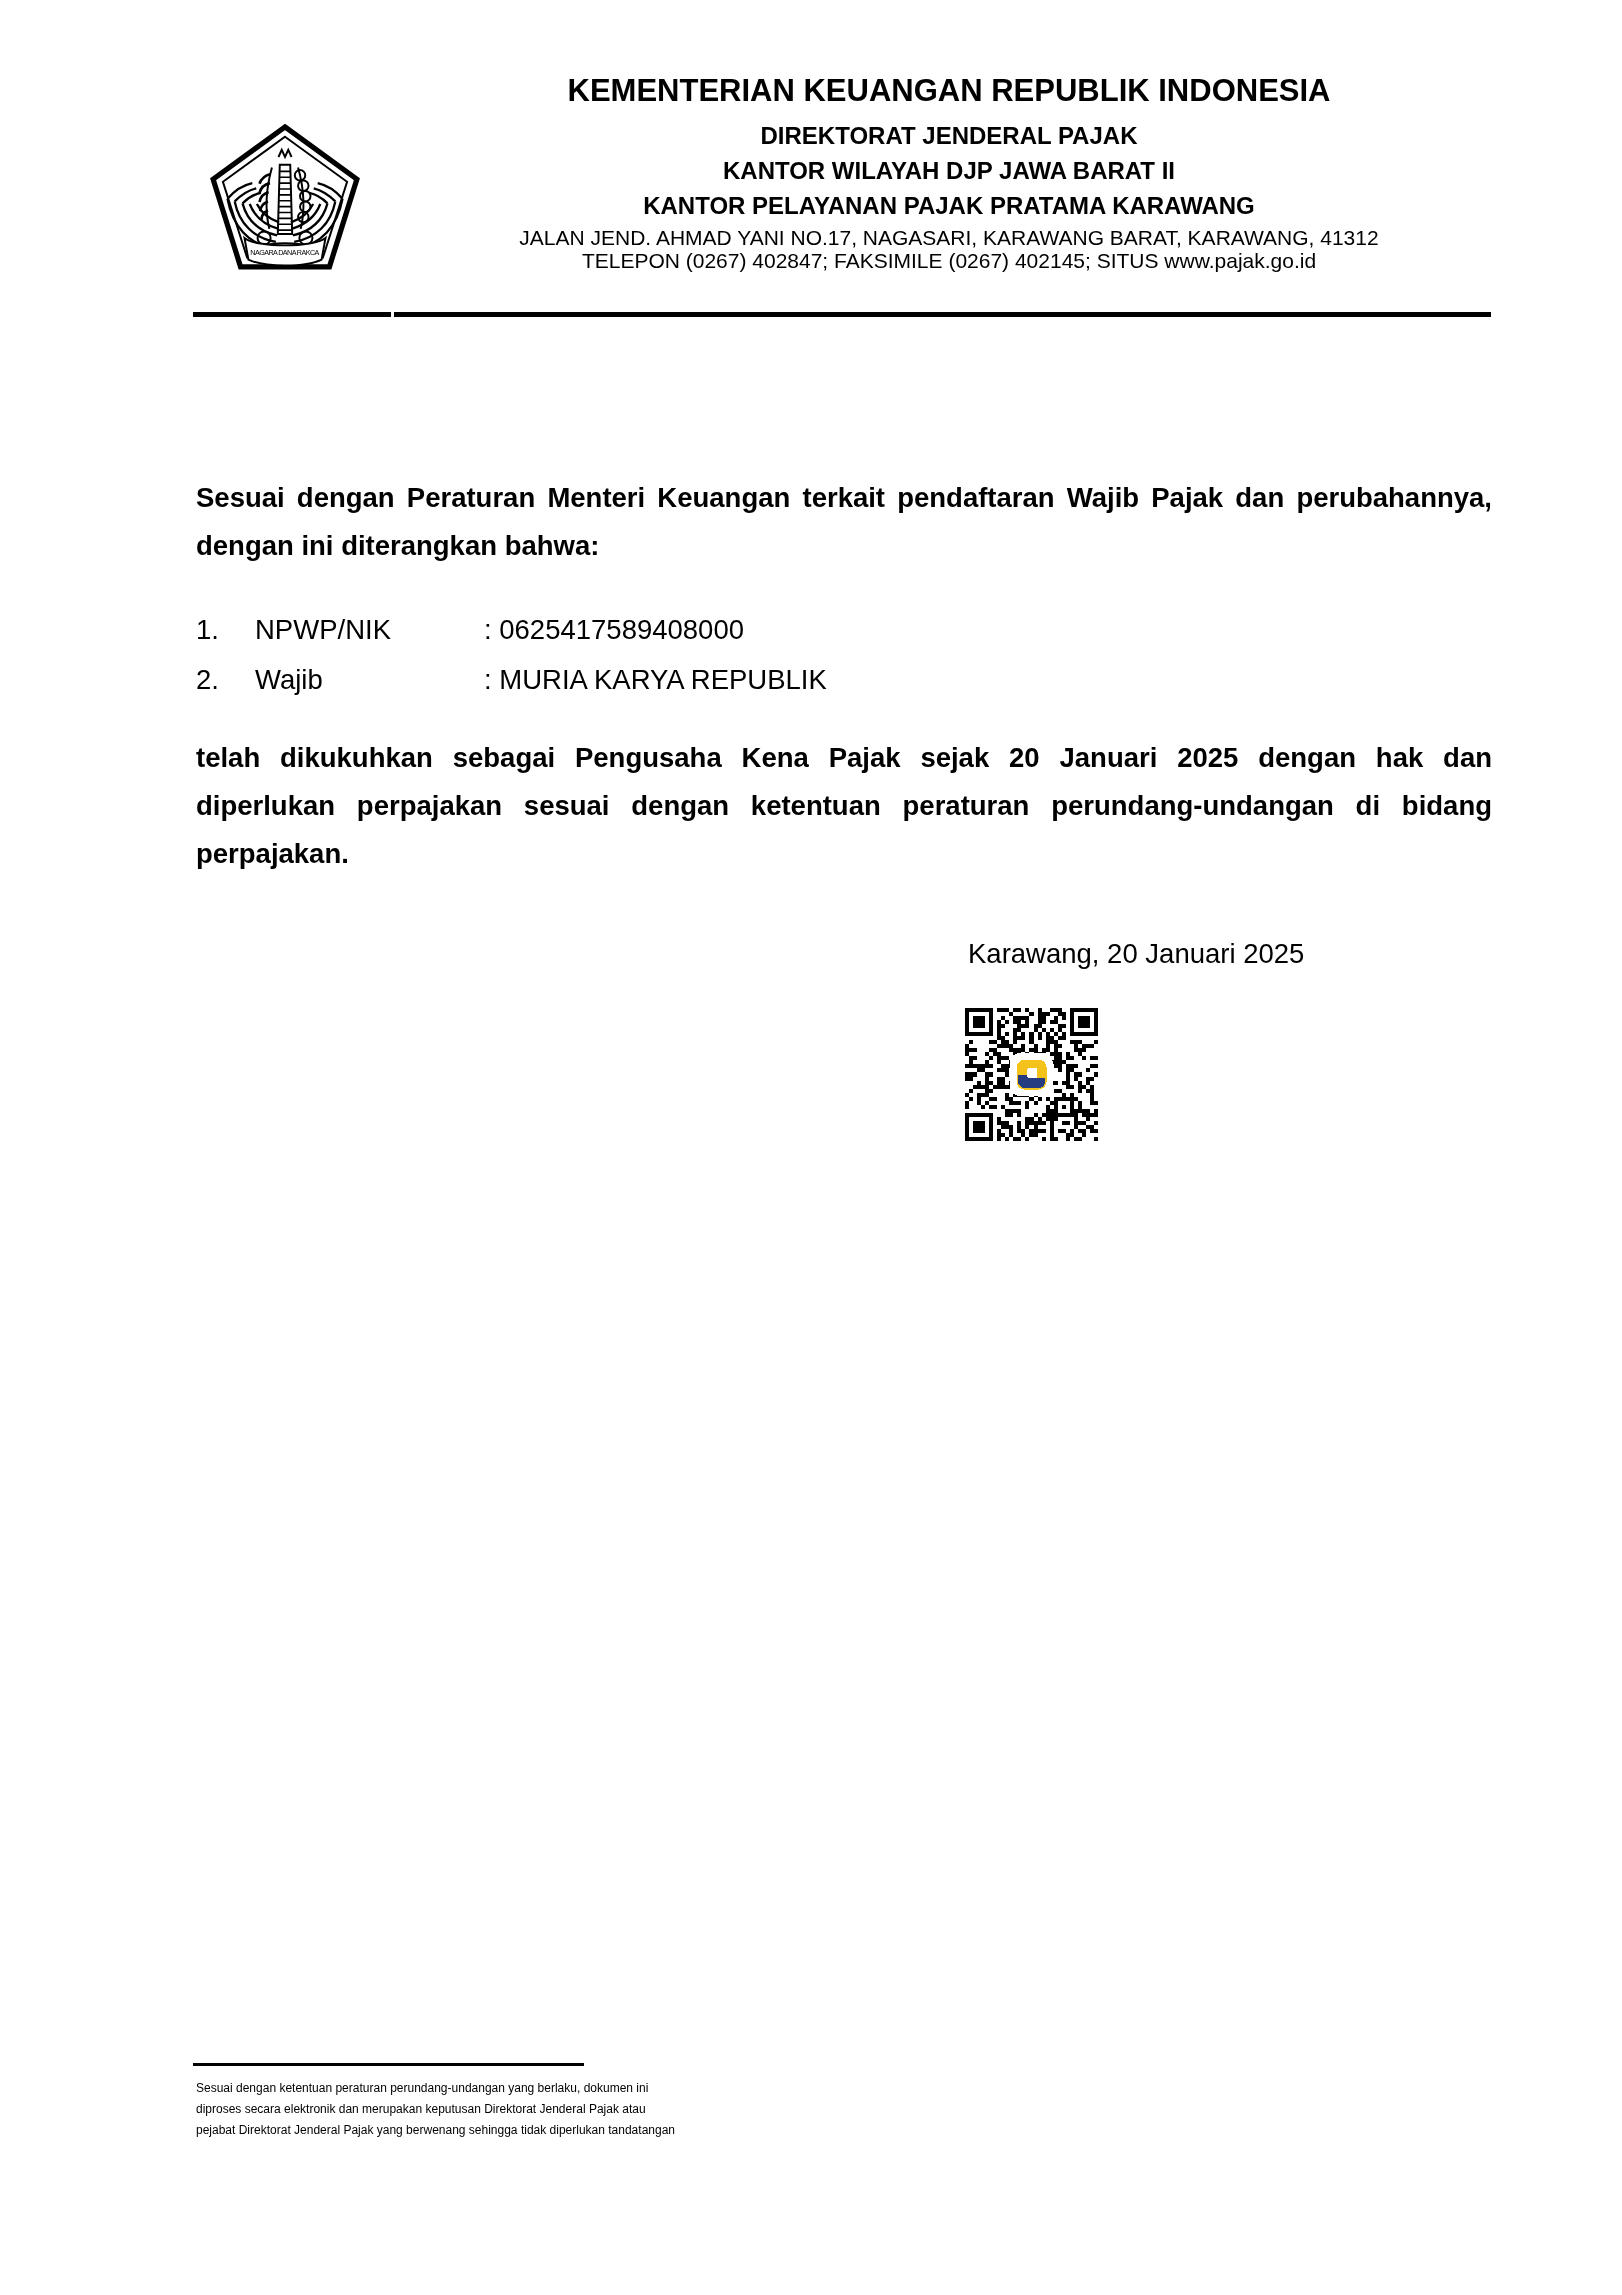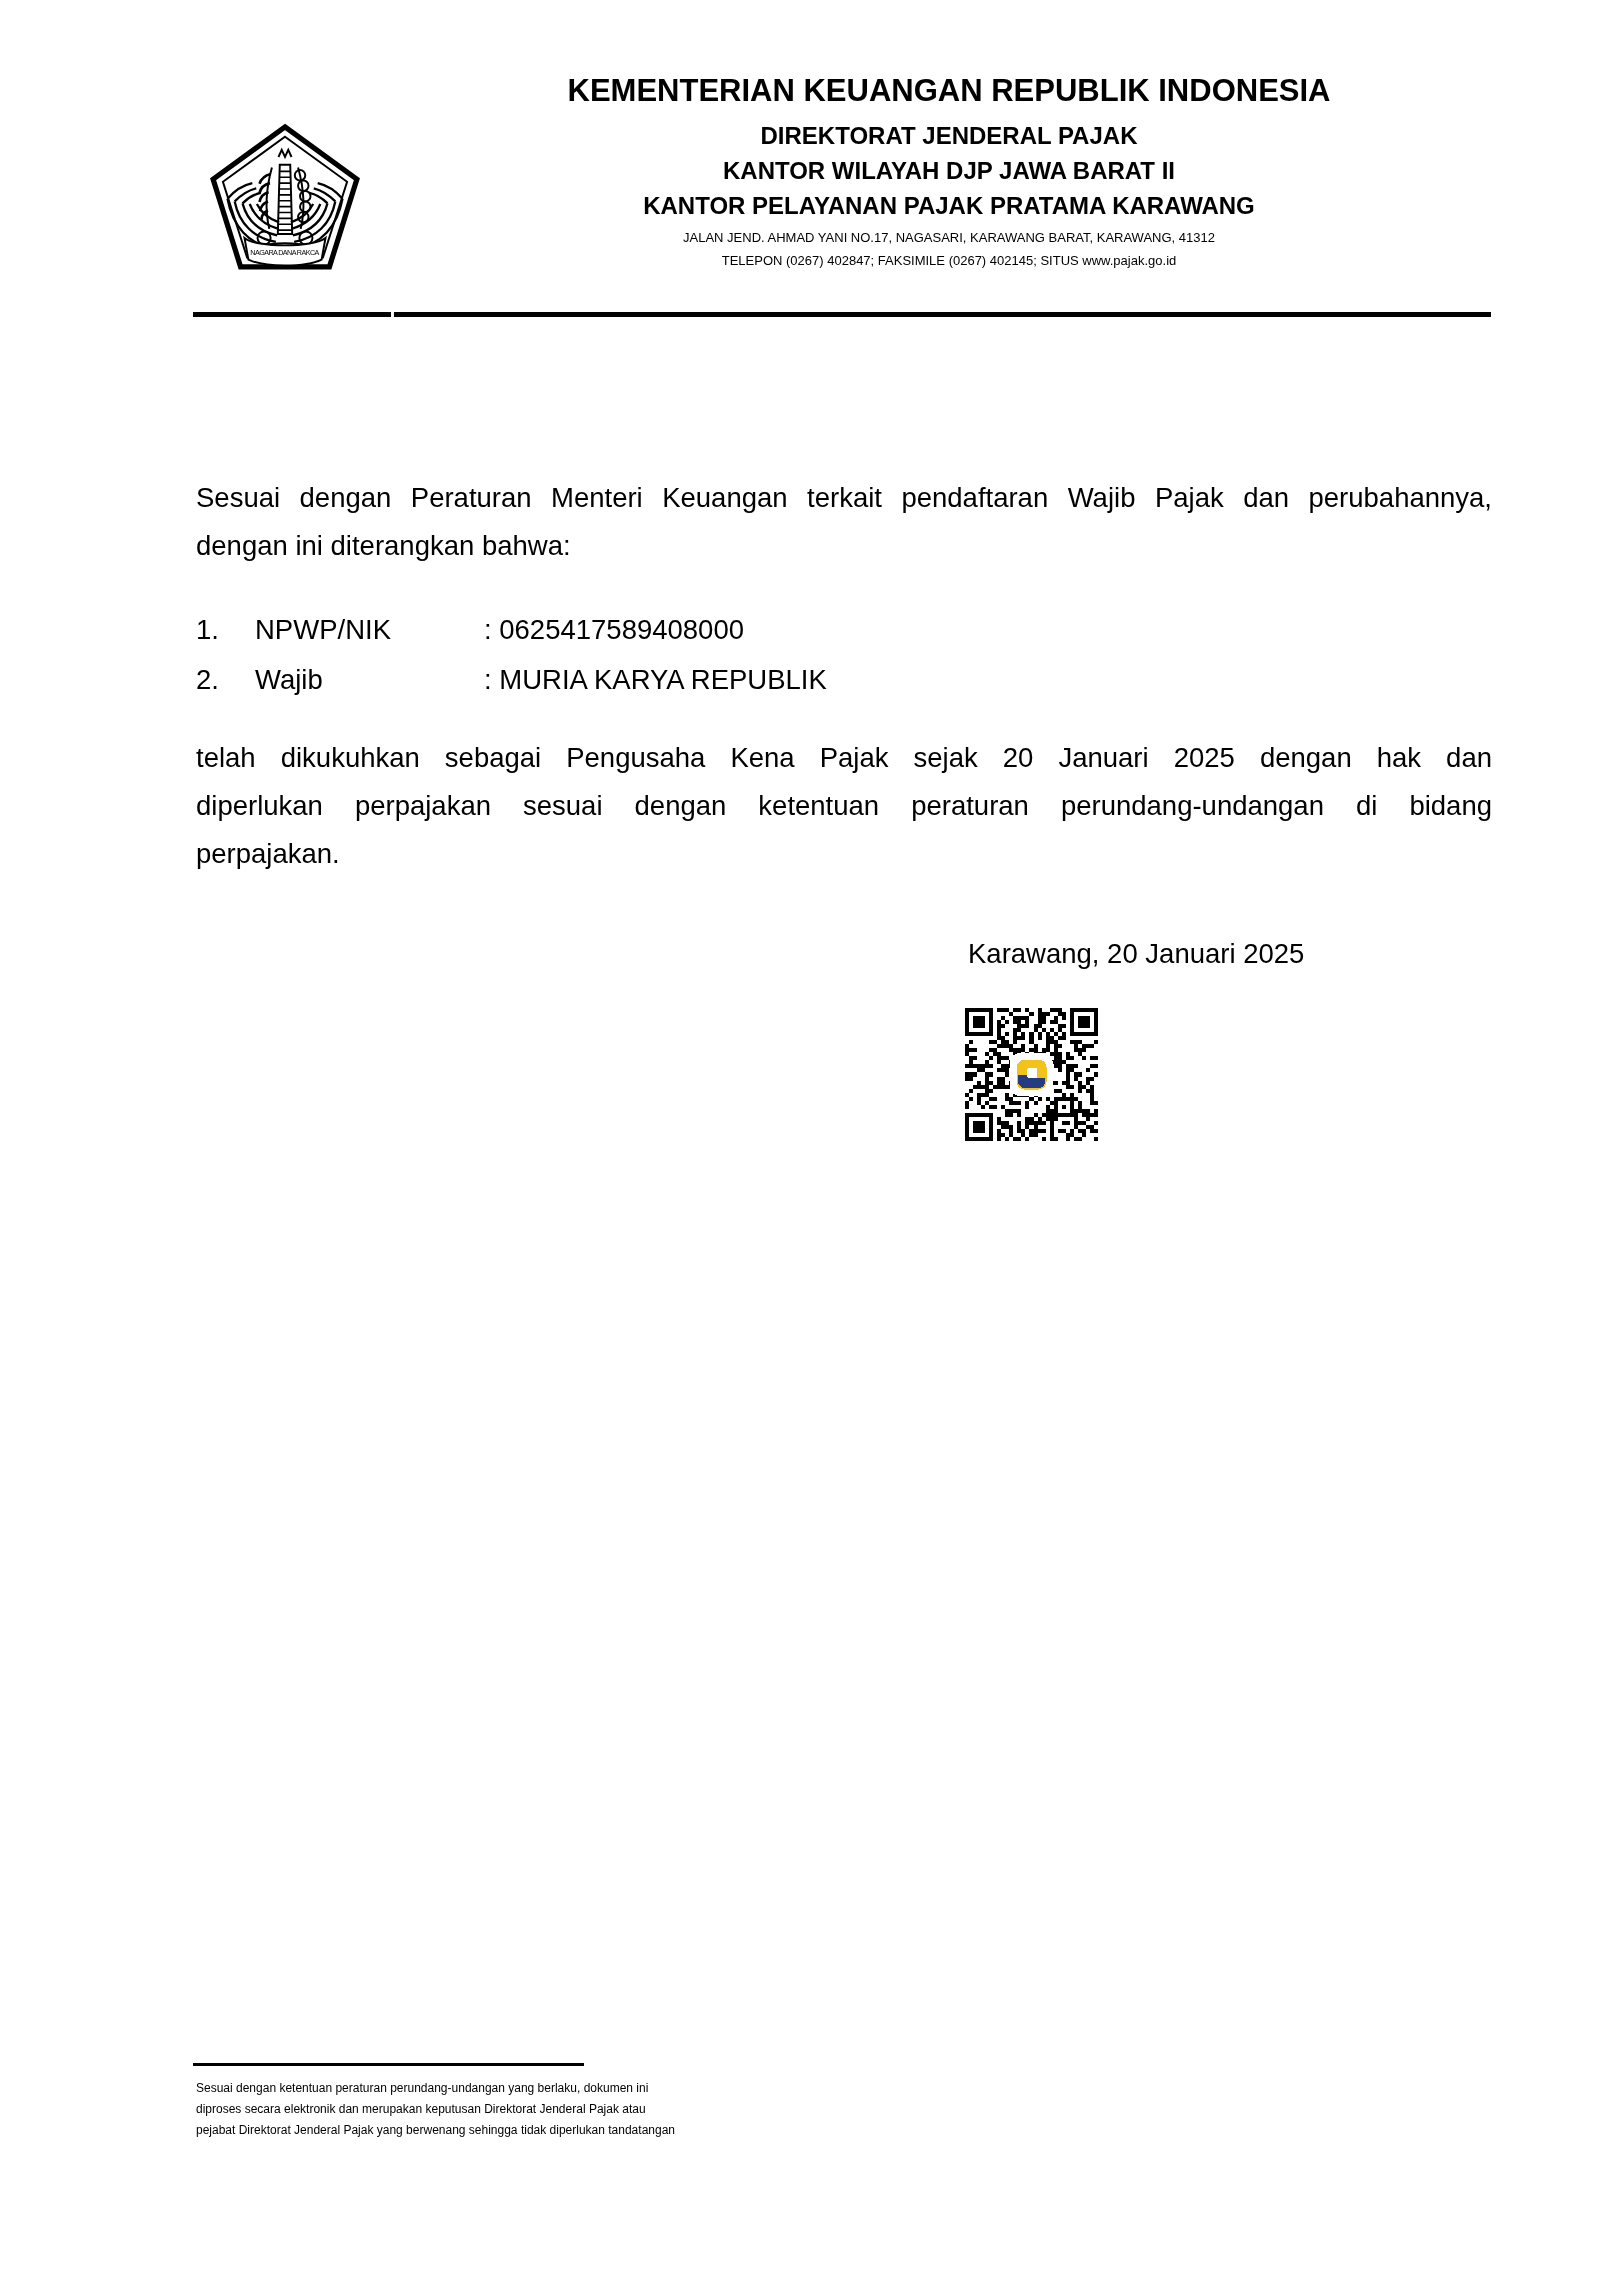--- a/index.html
+++ b/index.html
@@ -12,29 +12,29 @@
     font-family:"Liberation Sans", sans-serif;
     overflow:hidden;
   }
   
   .kemenkeu-logo { position:absolute; left:209px; top:123px; width:152px; height:149px; }
   .lh-text { position:absolute; left:406px; top:72px; width:1086px; text-align:center; }
   .lh1 { font-weight:bold; font-size:31px; line-height:37px; white-space:nowrap; }
   .lh2-group { margin-top:9.2px; }
   .lh2 { font-weight:bold; font-size:24px; line-height:35px; white-space:nowrap; }
   .addr-group { margin-top:2.6px; }
-  .addr { font-size:13px; line-height:23px; white-space:nowrap; }
+  .addr { font-size:21px; line-height:23px; white-space:nowrap; }
   .rule-a { position:absolute; left:193px; top:312px; width:198px; height:4.6px; background:#000; }
   .rule-b { position:absolute; left:394px; top:312px; width:1097px; height:4.6px; background:#000; }
   
   .doc-title-block { position:absolute; left:196px; top:348px; width:1296px; text-align:center; }
   .doc-title-line { font-size:28px; line-height:50px; white-space:nowrap; }
   
   .body-block { position:absolute; left:196px; top:474px; width:1296px; font-size:27.5px; }
-  .bline { line-height:48px; }
+  .bline { line-height:48px;font-weight:bold; }
   .jline { text-align:justify; text-align-last:justify; }
   .items { margin-top:35px; }
   .item-row { display:flex; line-height:50px; }
   .item-no { width:59px; flex:0 0 59px; }
   .item-label { width:229px; flex:0 0 229px; }
   .item-value { flex:1; }
   .para2 { margin-top:29px; }
   
   .place-date { position:absolute; left:968px; top:934px; font-size:27.5px; line-height:39px; white-space:nowrap; }
   .qr-wrap { position:absolute; left:965px; top:1008px; width:133px; height:133px; }

